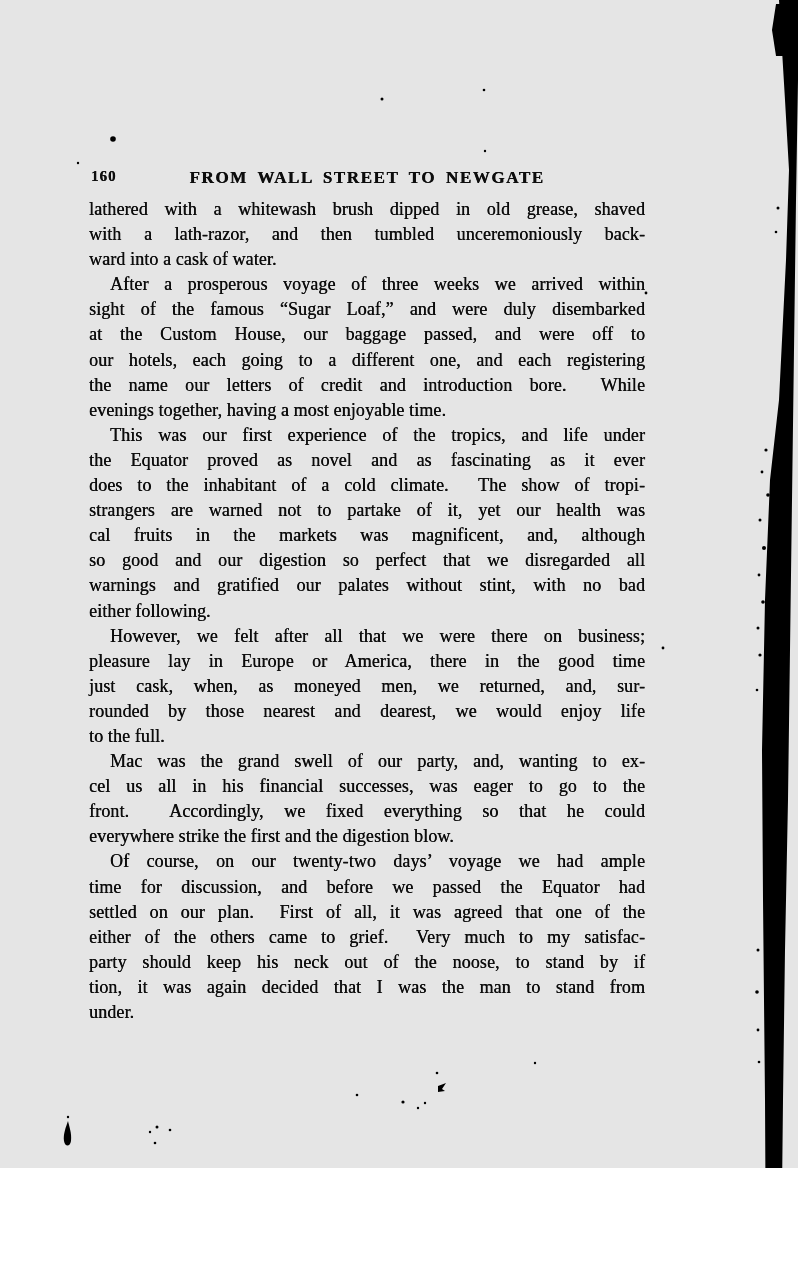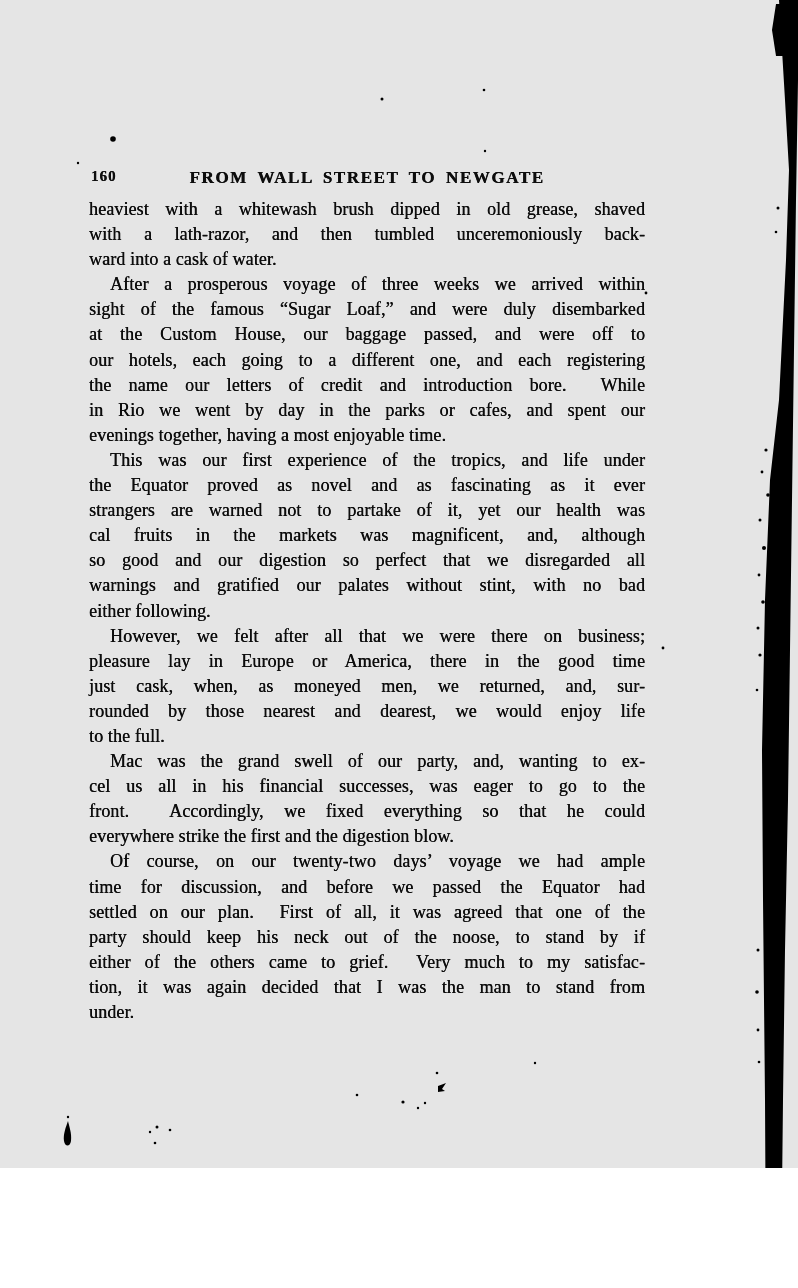--- a/index.html
+++ b/index.html
@@ -132,36 +132,36 @@
     </g>
   </svg>
 
   <div class="page-header">
     <span class="page-number">160</span>
     <span class="running-title">FROM WALL STREET TO NEWGATE</span>
   </div>
 
   <div class="text-block">
       <div class="paragraph">
-        <div class="line first">heaviest with a whitewash brush dipped in old grease, shaved</div>
+        <div class="line first">lathered with a whitewash brush dipped in old grease, shaved</div>
         <div class="line">with a lath-razor, and then tumbled unceremoniously back-</div>
         <div class="line last">ward into a cask of water.</div>
       </div>
       <div class="paragraph indent">
         <div class="line first">After a prosperous voyage of three weeks we arrived within</div>
         <div class="line">sight of the famous “Sugar Loaf,” and were duly disembarked</div>
         <div class="line">at the Custom House, our baggage passed, and were off to</div>
         <div class="line">our hotels, each going to a different one, and each registering</div>
         <div class="line">the name our letters of credit and introduction bore.&nbsp; While</div>
-        <div class="line">in Rio we went by day in the parks or cafes, and spent our</div>
         <div class="line last">evenings together, having a most enjoyable time.</div>
       </div>
       <div class="paragraph indent">
         <div class="line first">This was our first experience of the tropics, and life under</div>
         <div class="line">the Equator proved as novel and as fascinating as it ever</div>
+        <div class="line">does to the inhabitant of a cold climate.&nbsp; The show of tropi-</div>
         <div class="line">strangers are warned not to partake of it, yet our health was</div>
         <div class="line">cal fruits in the markets was magnificent, and, although</div>
         <div class="line">so good and our digestion so perfect that we disregarded all</div>
         <div class="line">warnings and gratified our palates without stint, with no bad</div>
         <div class="line last">either following.</div>
       </div>
       <div class="paragraph indent">
         <div class="line first">However, we felt after all that we were there on business;</div>
         <div class="line">pleasure lay in Europe or America, there in the good time</div>
         <div class="line">just cask, when, as moneyed men, we returned, and, sur-</div>
@@ -171,20 +171,20 @@
       <div class="paragraph indent">
         <div class="line first">Mac was the grand swell of our party, and, wanting to ex-</div>
         <div class="line">cel us all in his financial successes, was eager to go to the</div>
         <div class="line">front.&nbsp; Accordingly, we fixed everything so that he could</div>
         <div class="line last">everywhere strike the first and the digestion blow.</div>
       </div>
       <div class="paragraph indent">
         <div class="line first">Of course, on our twenty-two days’ voyage we had ample</div>
         <div class="line">time for discussion, and before we passed the Equator had</div>
         <div class="line">settled on our plan.&nbsp; First of all, it was agreed that one of the</div>
+        <div class="line">either of the others came to grief.&nbsp; Very much to my satisfac-</div>
         <div class="line">party should keep his neck out of the noose, to stand by if</div>
-        <div class="line">either of the others came to grief.&nbsp; Very much to my satisfac-</div>
         <div class="line">tion, it was again decided that I was the man to stand from</div>
         <div class="line last">under.</div>
       </div>
     </div>
 
 </div>
 
 </body></html>

